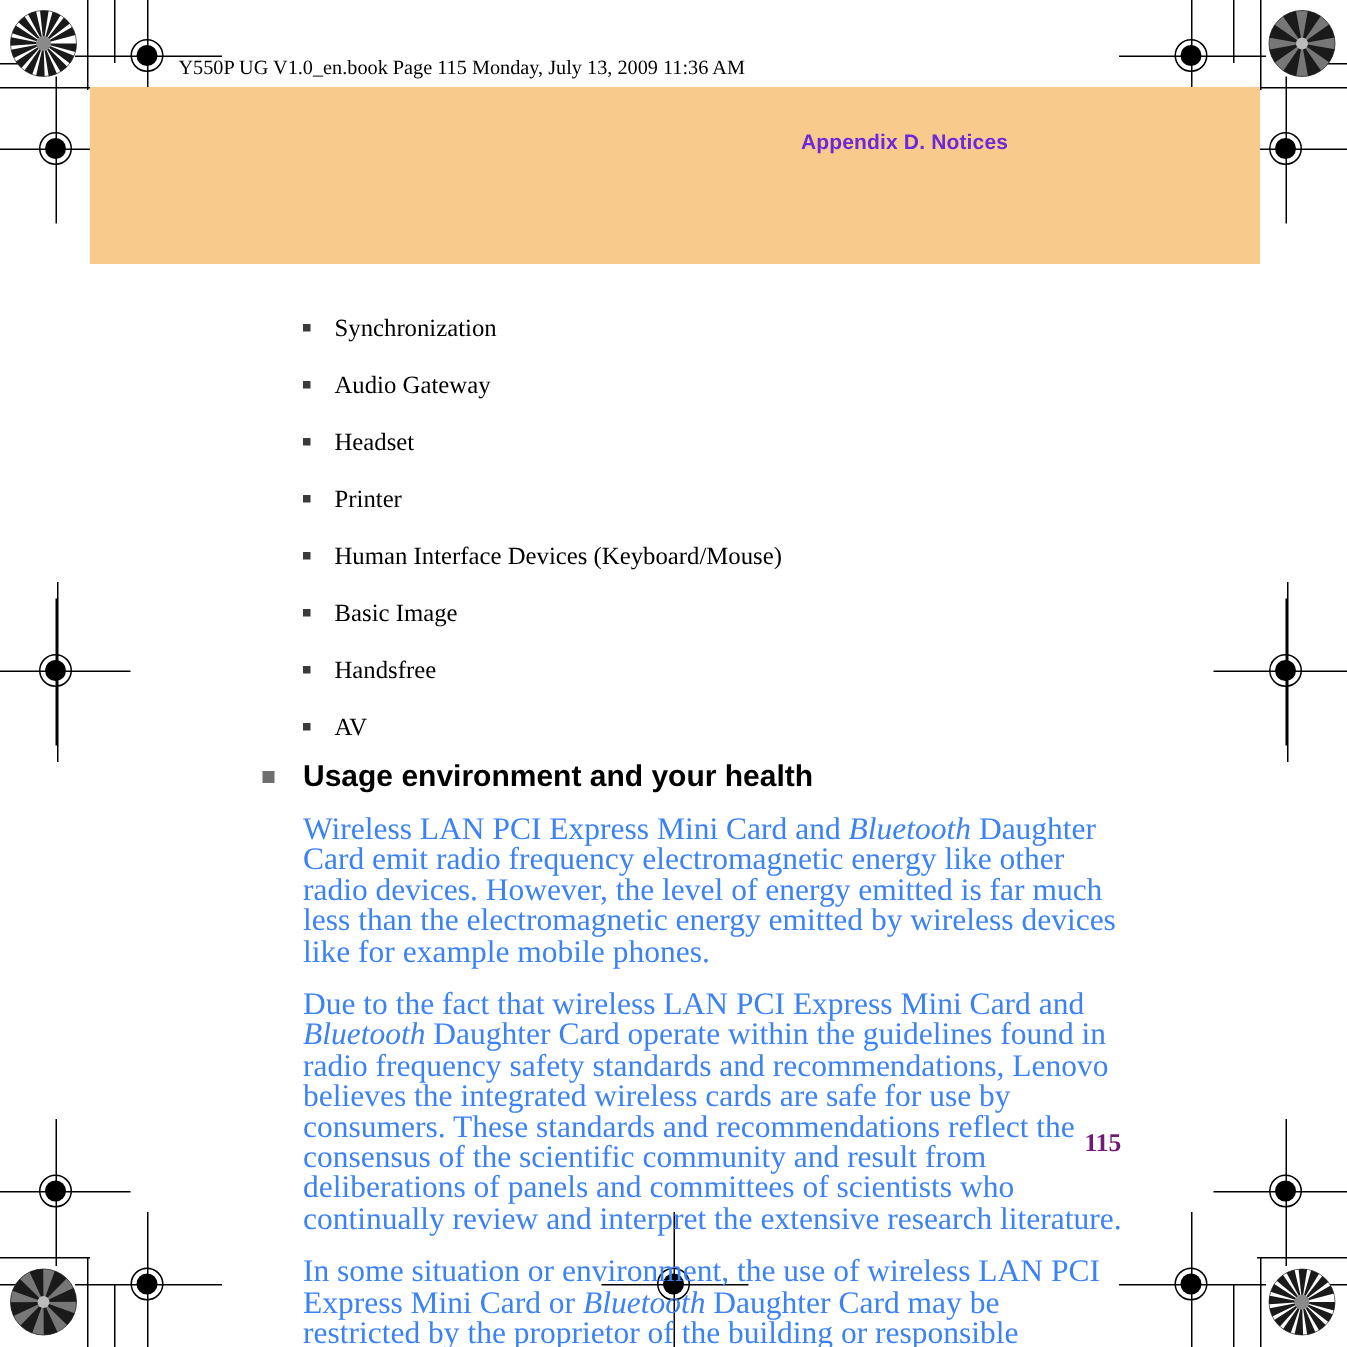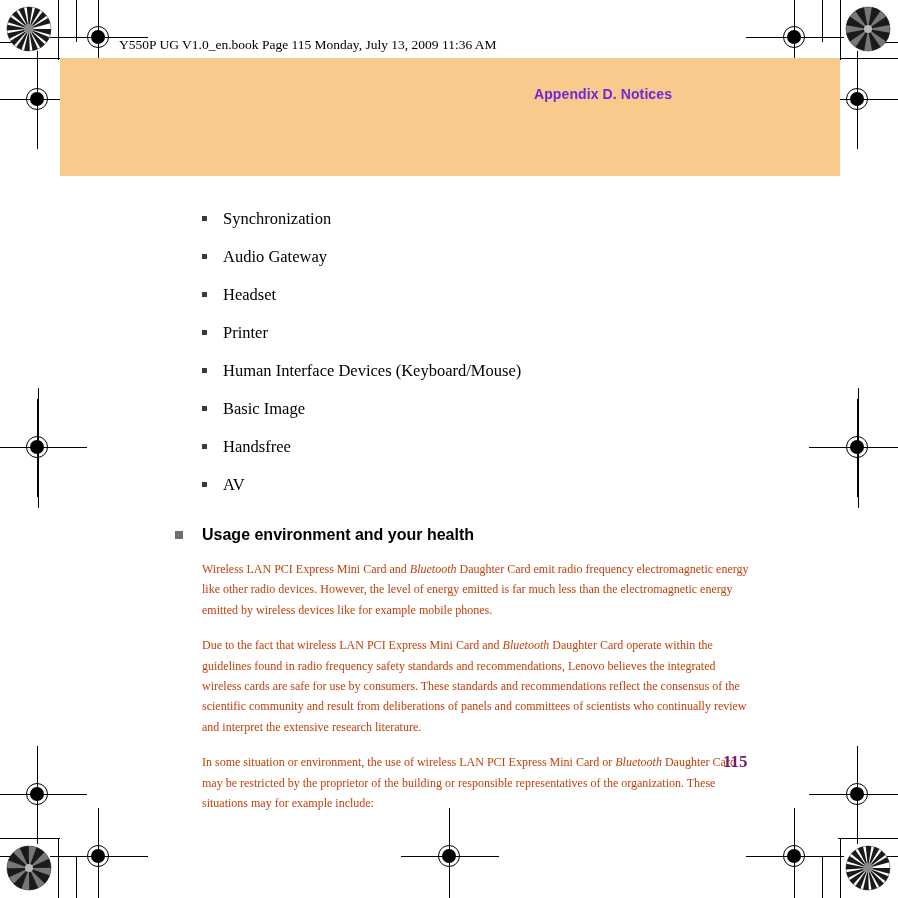--- a/index.html
+++ b/index.html
@@ -141,47 +141,47 @@
     position: absolute;
     left: 0;
     top: 9px;
     width: 5px;
     height: 5px;
     background: #3a3a3a;
   }
 
   .section-head {
     position: relative;
-    margin-top: 29px;
+    margin-top: 12px;
     margin-bottom: 14px;
     font-family: "Liberation Sans", sans-serif;
     font-weight: bold;
-    font-size: 16px;
+    font-size: 20px;
     line-height: 20px;
     color: #000;
     padding-left: 27px;
   }
   .section-head::before {
     content: "";
     position: absolute;
     left: 0;
     top: 6px;
     width: 8px;
     height: 8px;
     background: #6e6e6e;
   }
 
   p.body-para {
     margin: 0 16px 15px 0;
     padding-left: 27px;
     font-family: "Liberation Serif", serif;
-    font-size: 12px;
+    font-size: 21px;
     line-height: 20.4px;
     text-align: left;
-    color: #c2410c;
+    color: #3b82f6;
   }
   p.body-para .it {
     font-style: italic;
   }
 
   #page-number {
     position: absolute;
     left: 723px;
     top: 752px;
     font-family: "Liberation Serif", serif;

